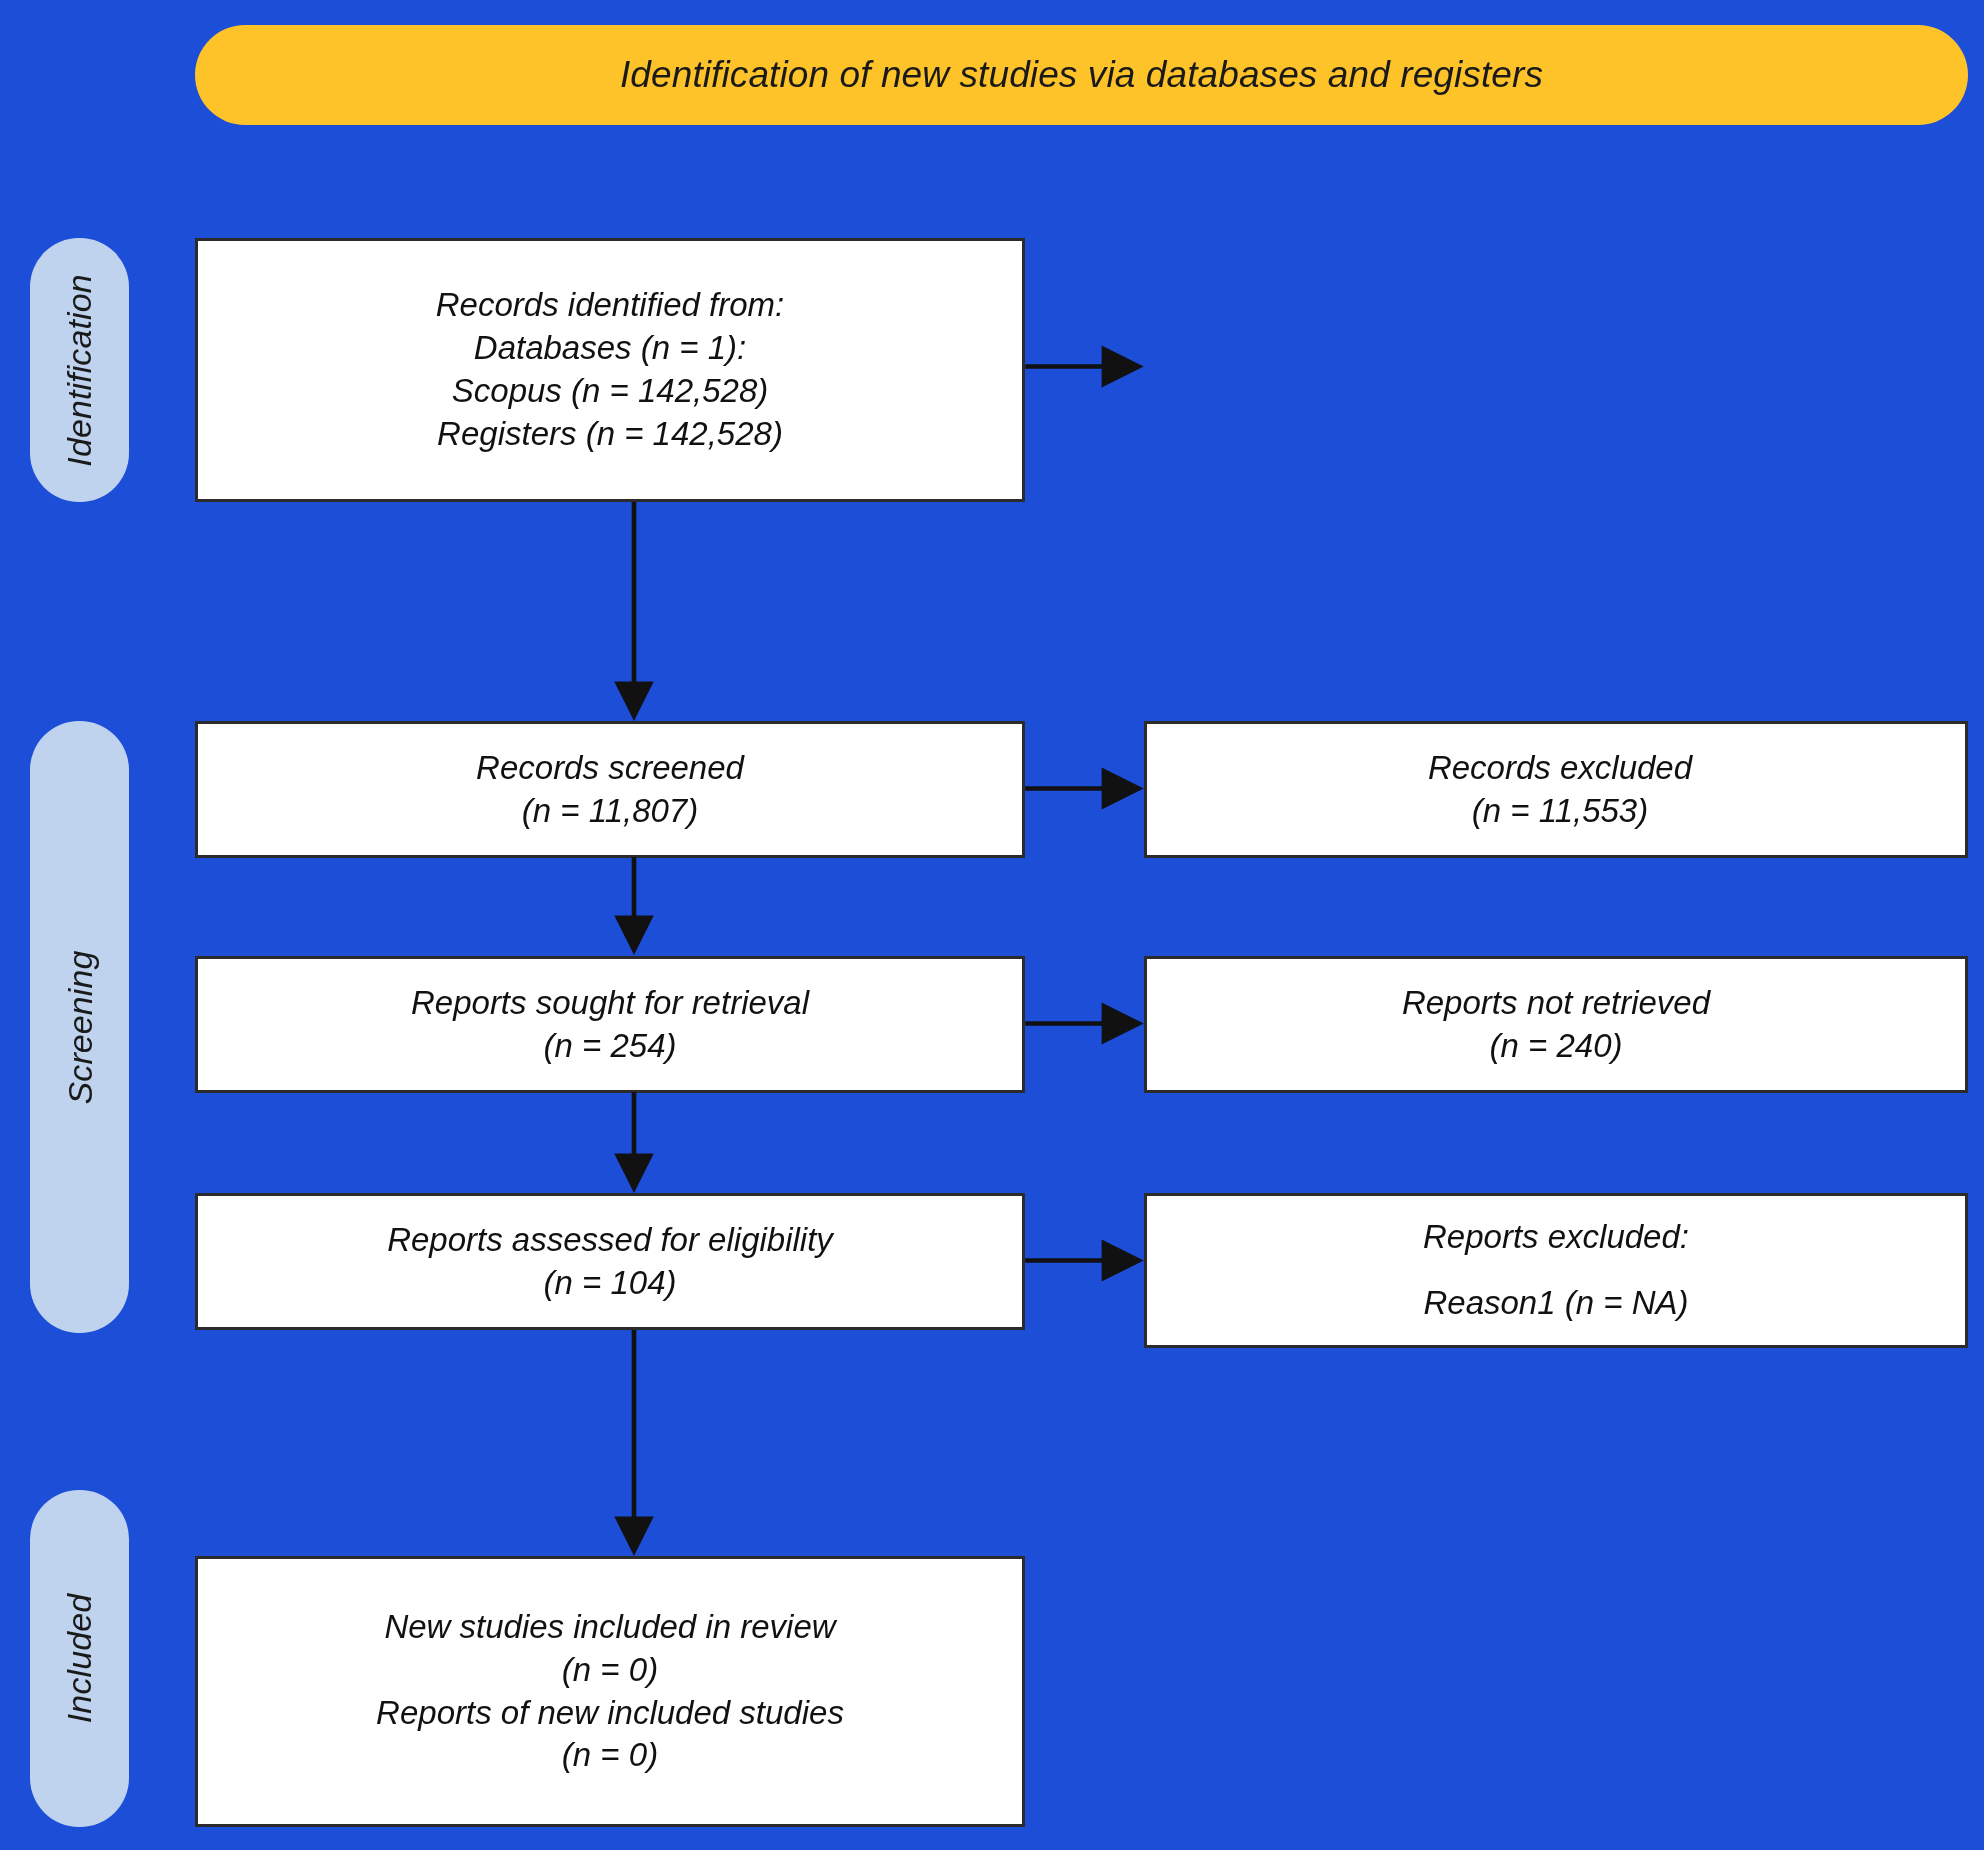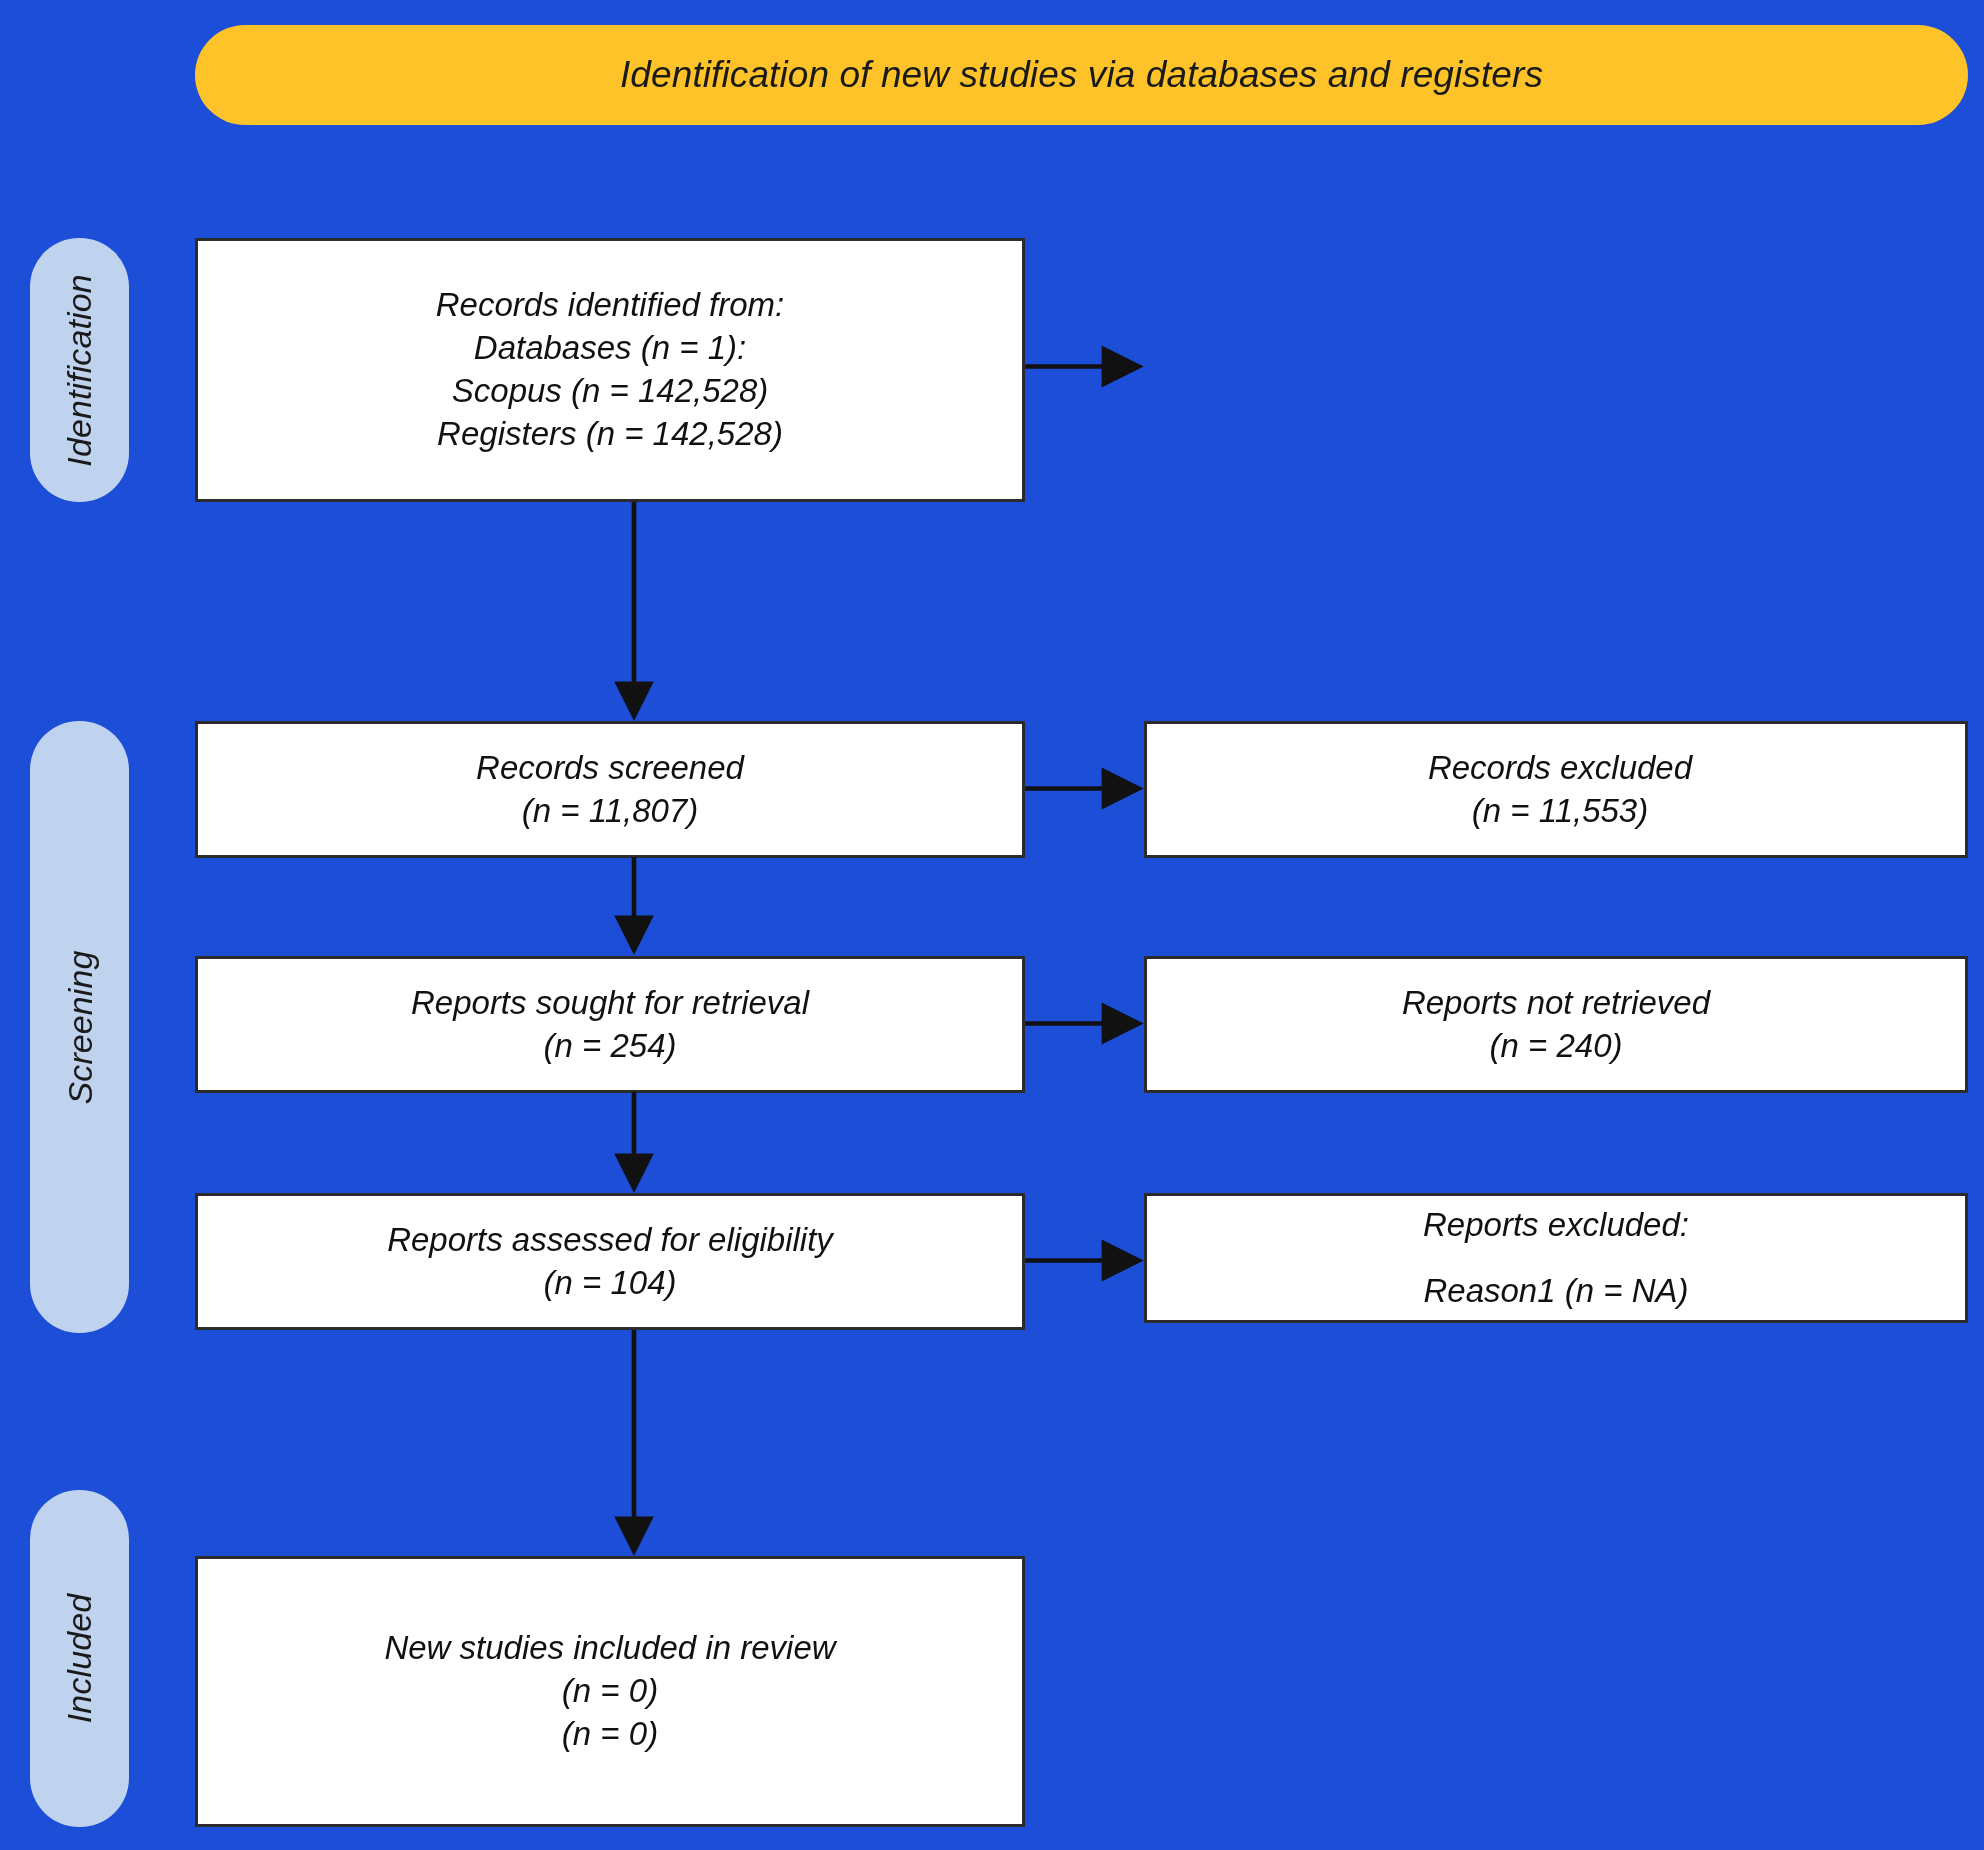--- a/index.html
+++ b/index.html
@@ -96,21 +96,21 @@
   #box-identified     { left: 195px; top: 238px;  width: 830px; height: 264px; }
   #box-screened       { left: 195px; top: 721px; width: 830px; height: 137px; }
   #box-sought         { left: 195px; top: 956px; width: 830px; height: 137px; }
   #box-assessed       { left: 195px; top: 1193px; width: 830px; height: 137px; }
   #box-included       { left: 195px; top: 1556px; width: 830px; height: 271px; }
 
   
   #box-removed        { left: 1144px; top: 273px;  width: 824px; height: 164px; }
   #box-excluded       { left: 1144px; top: 721px; width: 824px; height: 137px; padding-left: 24px; }
   #box-not-retrieved  { left: 1144px; top: 956px; width: 824px; height: 137px; }
-  #box-rep-excluded   { left: 1144px; top: 1193px; width: 824px; height: 130px; gap: 23px; }
+  #box-rep-excluded   { left: 1144px; top: 1193px; width: 824px; height: 155px; gap: 23px; }
 
   
   .connector {
     position: absolute;
     pointer-events: none;
   }
   .connector svg { display: block; overflow: visible; }
 
   
   #arrow-ident-to-screened { left: 581px; top: 502px;  width: 106px; height: 219px; }
@@ -163,20 +163,21 @@
   </div>
 
   <div class="flow-box" id="box-assessed">
     <div class="line">Reports assessed for eligibility</div>
     <div class="line">(n = 104)</div>
   </div>
 
   <div class="flow-box" id="box-included">
     <div class="line">New studies included in review</div>
     <div class="line">(n = 0)</div>
+    <div class="line">Reports of new included studies</div>
     <div class="line">(n = 0)</div>
   </div>
 
 
   <div class="flow-box" id="box-excluded">
     <div class="line">Records excluded</div>
     <div class="line">(n = 11,553)</div>
   </div>
 
   <div class="flow-box" id="box-not-retrieved">

